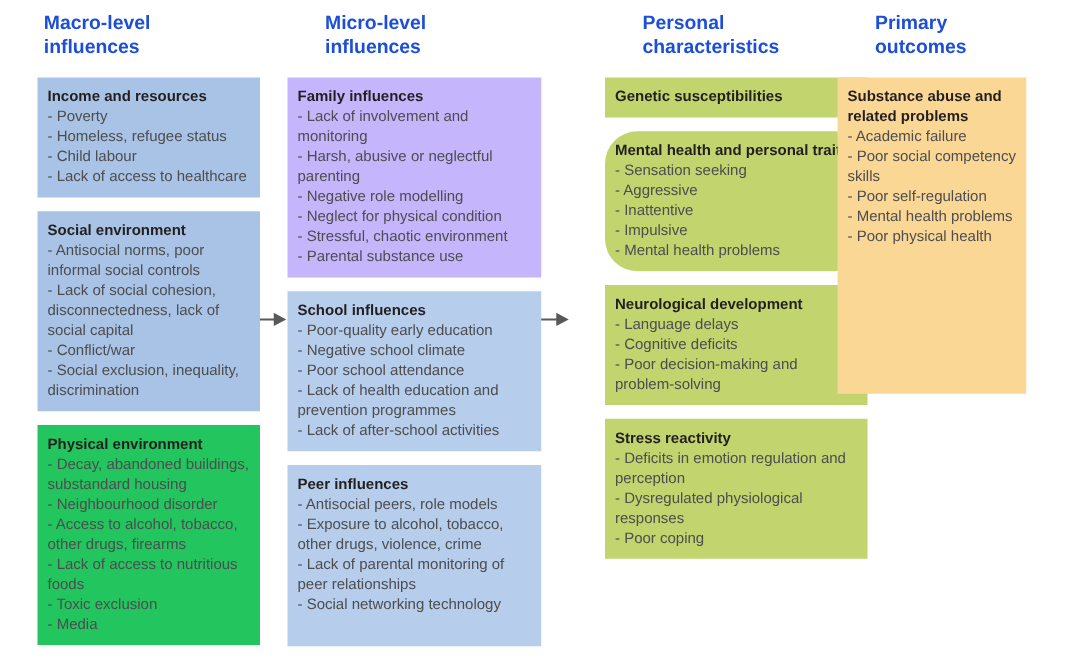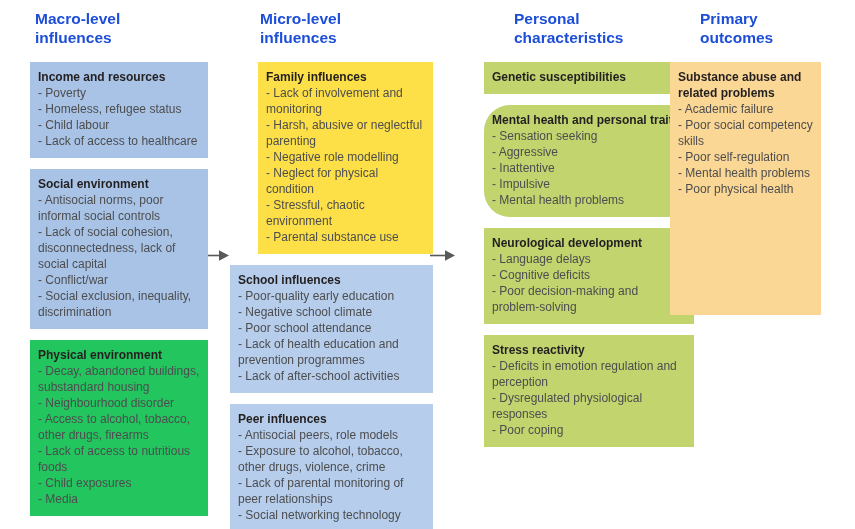--- a/index.html
+++ b/index.html
@@ -57,27 +57,27 @@
         <div class="box-item">- Lack of social cohesion, disconnectedness, lack of social capital</div>
         <div class="box-item">- Conflict/war</div>
         <div class="box-item">- Social exclusion, inequality, discrimination</div>
       </div>
       <div class="box" style="background: #22c55e;">
         <div class="box-title">Physical environment</div>
         <div class="box-item">- Decay, abandoned buildings, substandard housing</div>
         <div class="box-item">- Neighbourhood disorder</div>
         <div class="box-item">- Access to alcohol, tobacco, other drugs, firearms</div>
         <div class="box-item">- Lack of access to nutritious foods</div>
-        <div class="box-item">- Child exposures</div>
+        <div class="box-item">- Toxic exclusion</div>
         <div class="box-item">- Media</div>
       </div>
     </div>
     <div class="col col-2">
       <div class="col-header">Micro-level influences</div>
-      <div class="box" style="background: #fde047; margin-left: 28px;">
+      <div class="box" style="background: #c4b5fd;">
         <div class="box-title">Family influences</div>
         <div class="box-item">- Lack of involvement and monitoring</div>
         <div class="box-item">- Harsh, abusive or neglectful parenting</div>
         <div class="box-item">- Negative role modelling</div>
         <div class="box-item">- Neglect for physical condition</div>
         <div class="box-item">- Stressful, chaotic environment</div>
         <div class="box-item">- Parental substance use</div>
       </div>
       <div class="box" style="background: rgb(182, 205, 235);">
         <div class="box-title">School influences</div>

